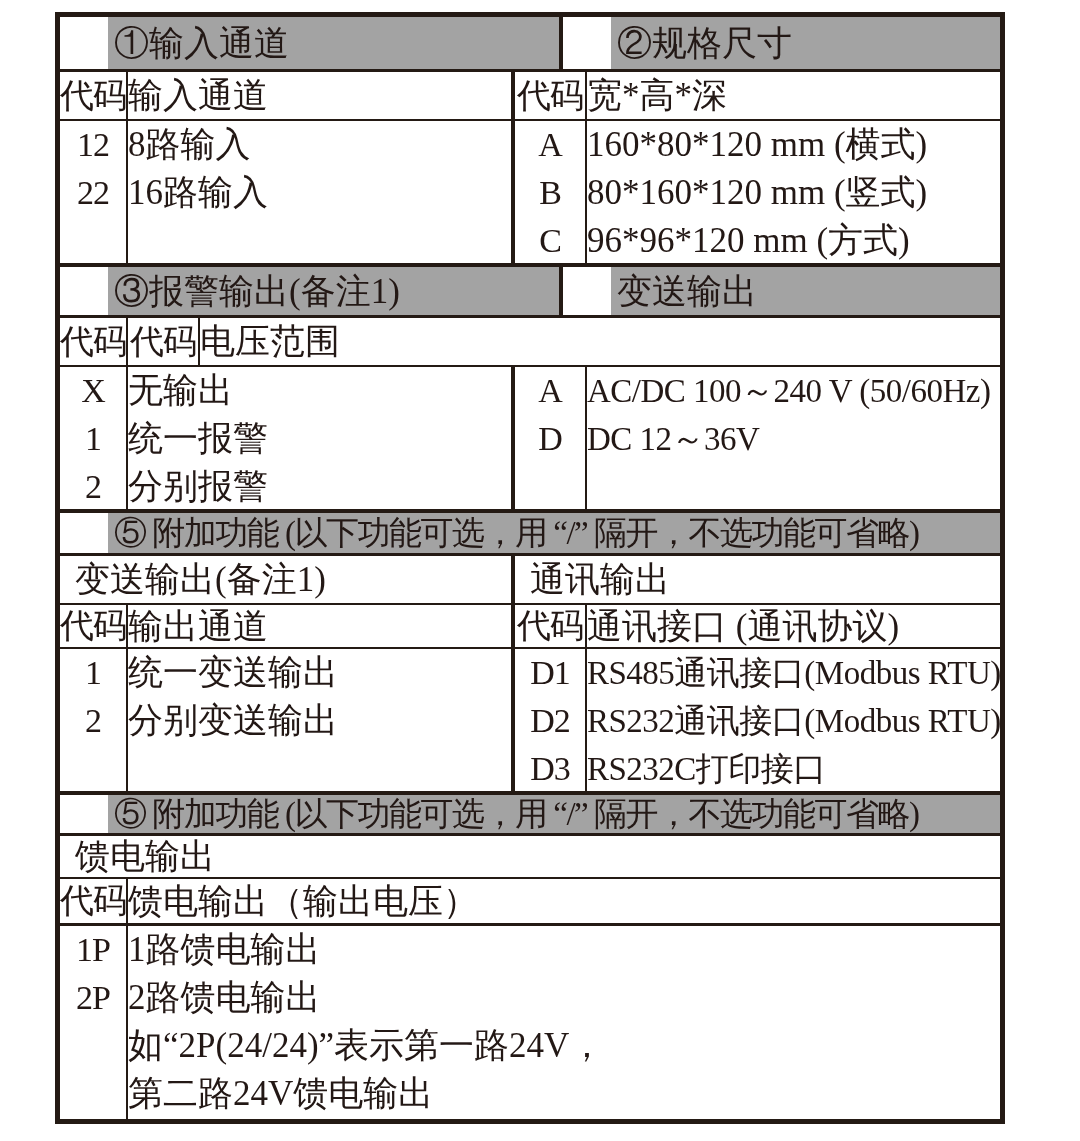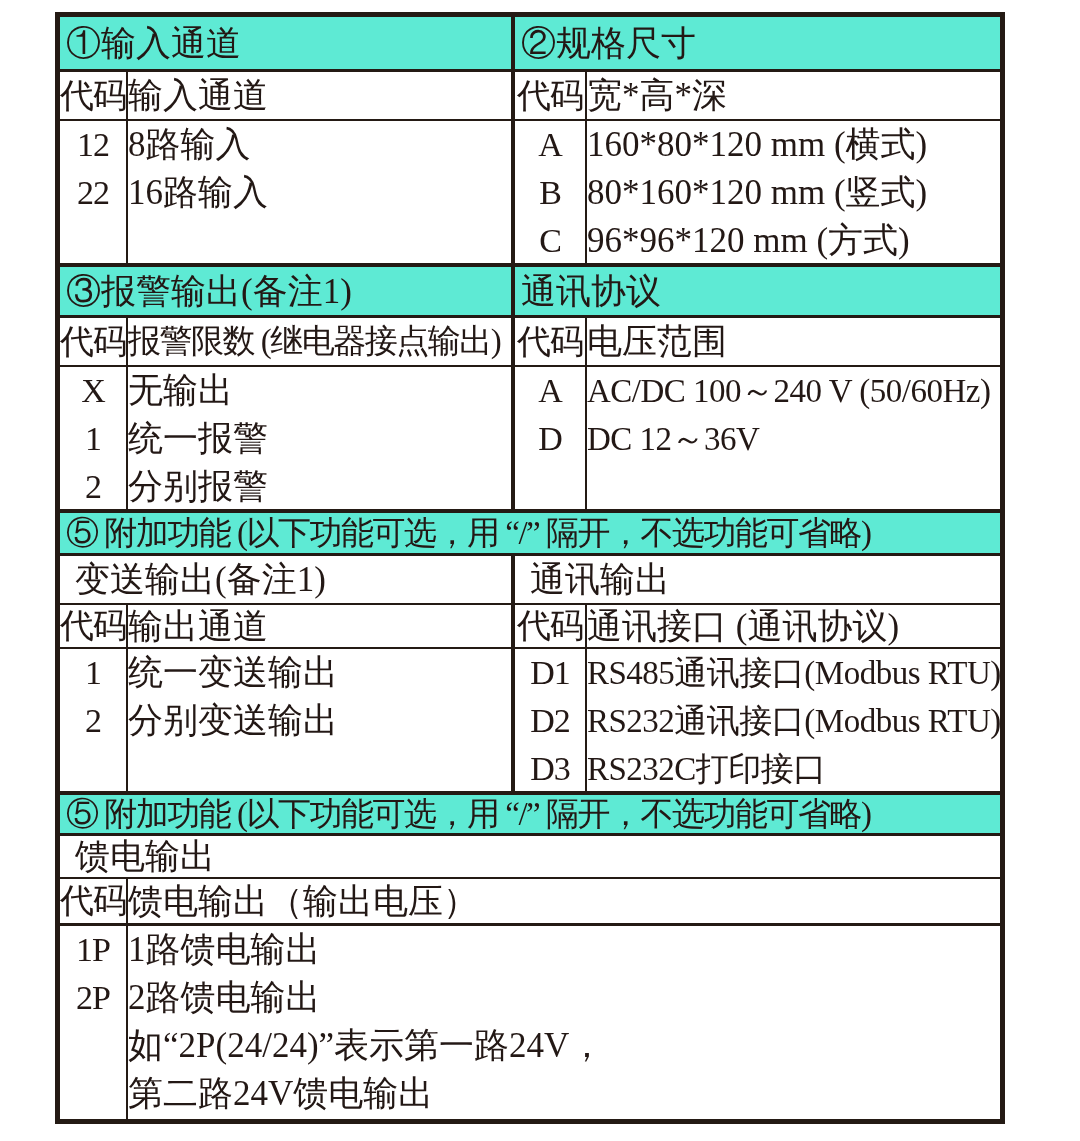--- a/index.html
+++ b/index.html
@@ -9,21 +9,21 @@
     color:#231815;
   }
   .spec-table{
     position:absolute;left:55px;top:12px;width:950px;
     border:5px solid #241a14;background:#fff;box-sizing:border-box;
   }
   .band{display:flex;box-sizing:border-box;align-items:stretch;}
   .bt2{border-top:2px solid #241a14;}
   .bt3{border-top:3px solid #241a14;}
   .bt4{border-top:4px solid #241a14;}
-  .gray{background:#5eead4;}
+  .gray{background:#a3a3a3;margin-left:48px;}
   .cell{box-sizing:border-box;overflow:hidden;}
   .vr2{border-right:2px solid #241a14;}
   .vr4{border-right:4px solid #241a14;}
   .half-l{width:455px;}
   .flex1{flex:1;min-width:0;}
   .code{width:68px;text-align:center;font-size:34px;letter-spacing:-1px;}
   .w-code-r{width:72px;}
   .w-desc-l{width:387px;}
   .desc{font-size:35px;}
   .title{font-size:35px;padding-left:6px;display:flex;align-items:center;white-space:nowrap;}
@@ -70,26 +70,25 @@
     </div>
     <div class="cell desc flex1">
       <div class="line">160*80*120 mm (横式)</div>
       <div class="line">80*160*120 mm (竖式)</div>
       <div class="line">96*96*120 mm (方式)</div>
     </div>
   </div>
 
   <div class="band h52 bt4">
     <div class="cell title gray half-l vr4">③报警输出(备注1)</div>
-    <div class="cell title gray flex1">通讯协议</div>
+    <div class="cell title gray flex1">变送输出</div>
   </div>
 
   <div class="band h50 bt3">
     <div class="cell code ch vr2">代码</div>
-    <div class="cell desc ch w-desc-l vr4 fit">报警限数 (继电器接点输出)</div>
     <div class="cell code ch w-code-r vr2">代码</div>
     <div class="cell desc ch flex1">电压范围</div>
   </div>
 
   <div class="band h144 bt2">
     <div class="cell code vr2">
       <div class="line">X</div>
       <div class="line">1</div>
       <div class="line">2</div>
     </div>

